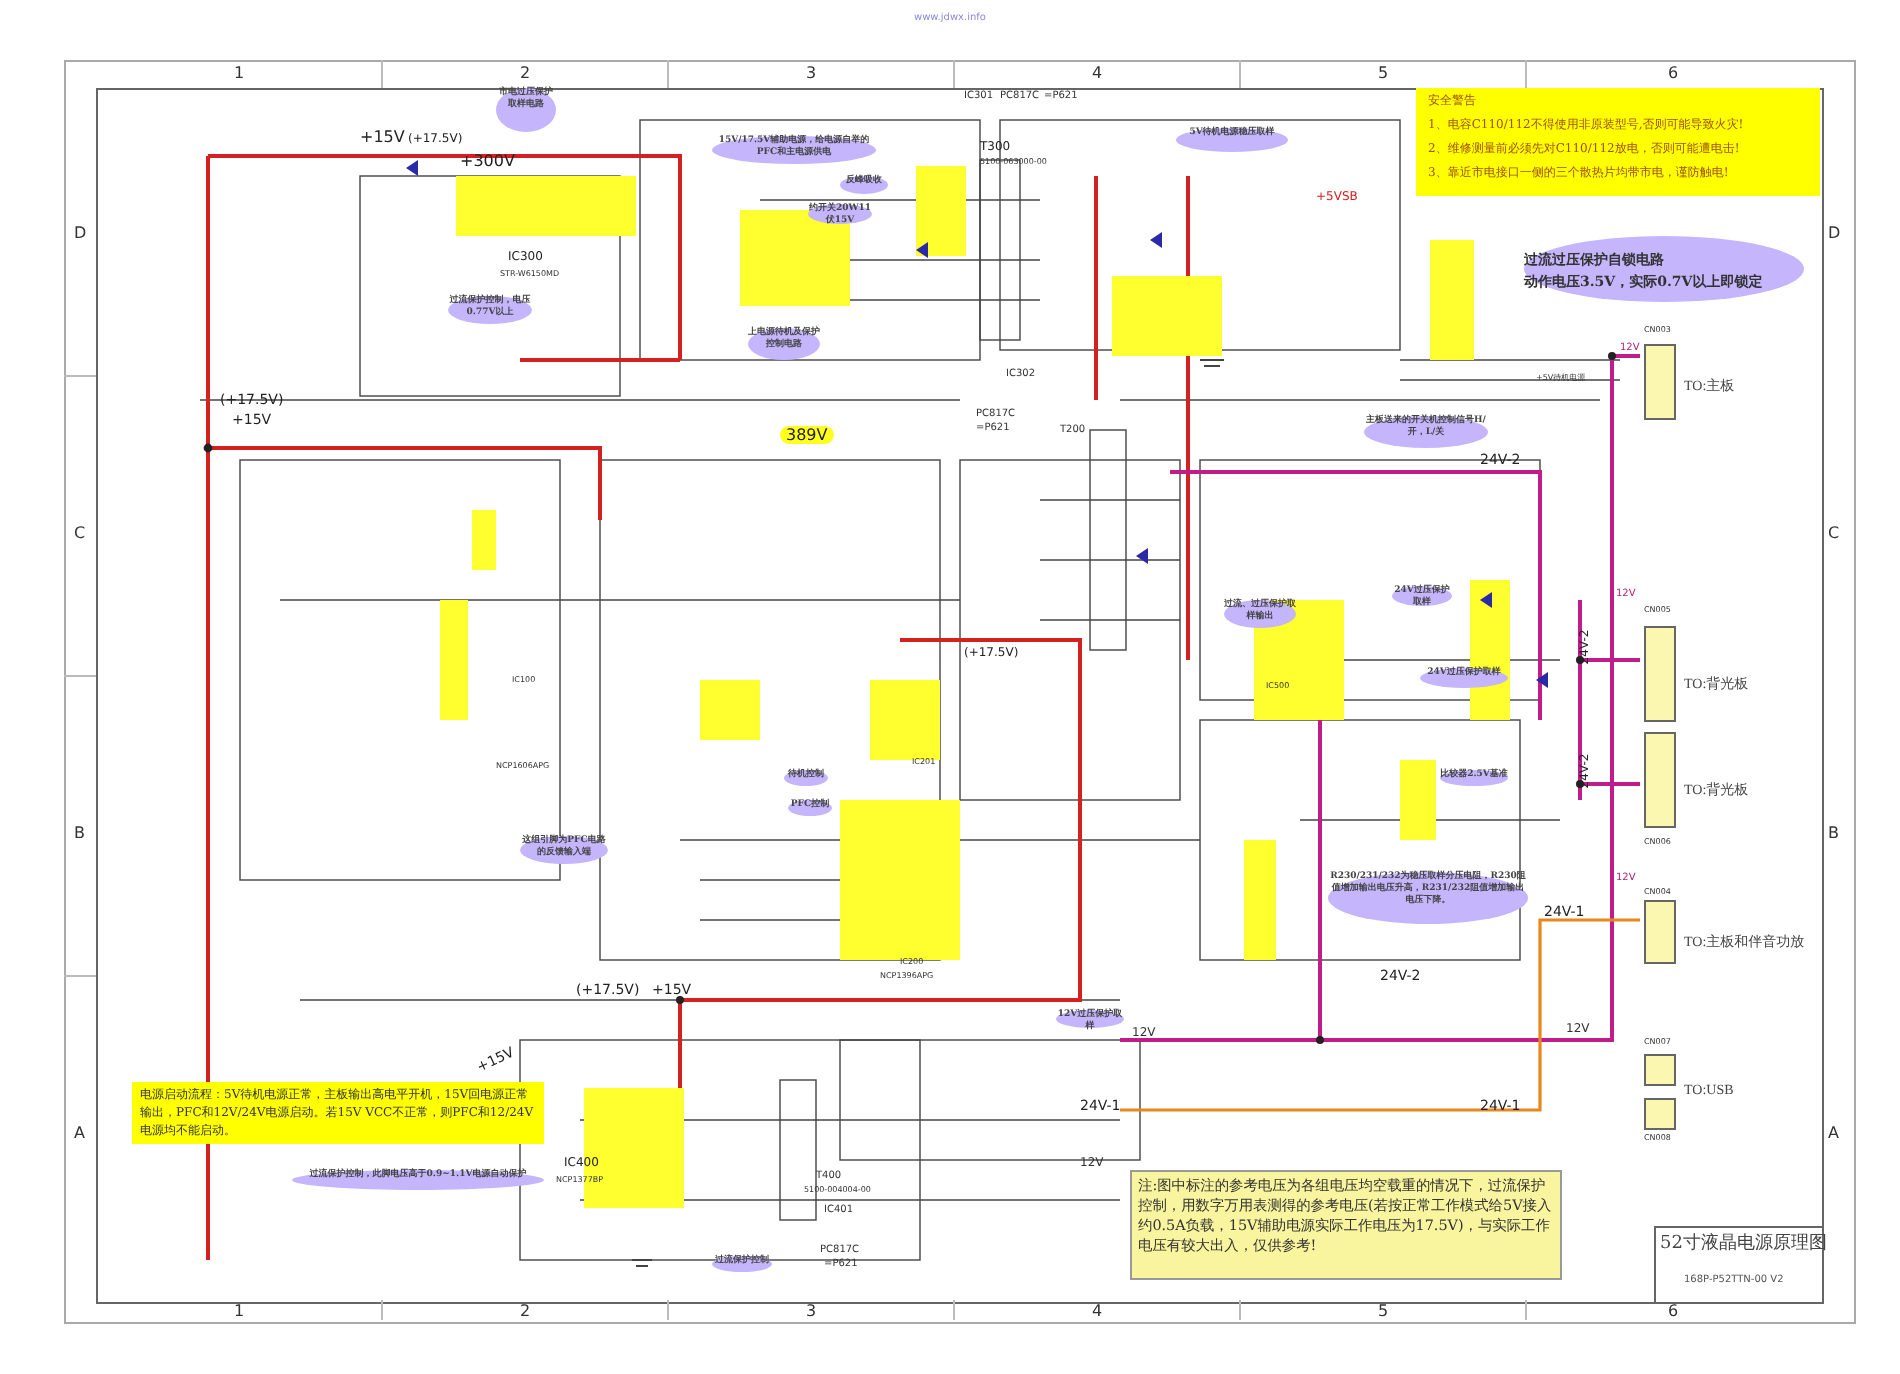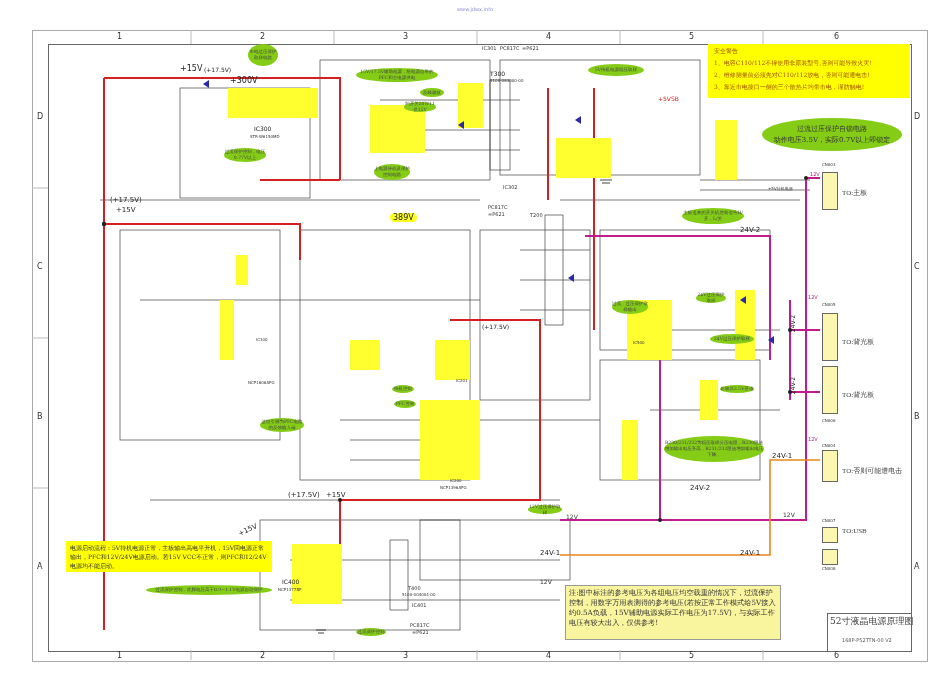--- a/index.html
+++ b/index.html
@@ -5,21 +5,21 @@
   html,body{margin:0;padding:0;background:#fff;}
   body{width:950px;height:687px;position:relative;overflow:hidden;font-family:"DejaVu Sans",sans-serif;}
   .abs{position:absolute;}
   .wm{left:0;width:950px;top:6px;text-align:center;font-size:5px;color:#8a8ad8;}
   .frame{left:32px;top:30px;width:894px;height:630px;border:1px solid #aaa;}
   .inner{left:48px;top:44px;width:862px;height:606px;border:1px solid #666;}
   .colhdr{font-size:8px;color:#333;text-align:center;}
   .rowhdr{font-size:8px;color:#333;}
   svg.sch{position:absolute;left:0;top:0;}
   .ynote{position:absolute;background:#ffff00;color:#333;font-size:6px;line-height:9px;padding:2px 4px;font-family:"DejaVu Serif",serif;}
-  .ell{position:absolute;background:#84cc16;border-radius:50%;color:#444;font-size:4.5px;text-align:center;display:flex;align-items:center;justify-content:center;line-height:6px;font-family:"DejaVu Serif",serif;}
+  .ell{position:absolute;background:#c4b5fd;border-radius:50%;color:#444;font-size:4.5px;text-align:center;display:flex;align-items:flex-start;justify-content:center;line-height:6px;font-family:"DejaVu Serif",serif;font-weight:bold;}
   .lbl{position:absolute;font-size:7px;color:#222;white-space:nowrap;}
   .vlab{position:absolute;font-size:8px;color:#222;white-space:nowrap;}
   .small{position:absolute;font-size:4px;color:#333;white-space:nowrap;}
   .tolabel{position:absolute;font-size:7px;color:#444;font-family:Liberation Serif, serif;white-space:nowrap;}
   .conn{position:absolute;background:#fbf6b0;border:1px solid #666;}
   .note-box{position:absolute;left:565px;top:585px;width:216px;height:55px;background:#f9f49e;border:1px solid #999;font-size:7.2px;line-height:10px;color:#333;padding:2px 3px;box-sizing:border-box;font-family:"DejaVu Serif",serif;}
   .title-box{position:absolute;left:827px;top:613px;width:83px;height:37px;border-left:1px solid #666;border-top:1px solid #666;}
   .title-main{position:absolute;left:830px;top:615px;font-size:9px;color:#444;font-family:"DejaVu Serif",serif;}
   .title-sub{position:absolute;left:842px;top:637px;font-size:5px;color:#555;}
   .warn{position:absolute;left:708px;top:44px;width:202px;height:54px;background:#ffff00;color:#a05000;font-size:6px;line-height:12px;padding:1px 6px;box-sizing:border-box;font-family:"DejaVu Serif",serif;}
@@ -267,25 +267,25 @@
 <div class="conn" style="left:822px;top:313px;width:14px;height:46px;"></div>
 <div class="small" style="left:822px;top:302px;">CN005</div>
 <div class="tolabel" style="left:842px;top:337px;">TO:背光板</div>
 
 <div class="conn" style="left:822px;top:366px;width:14px;height:46px;"></div>
 <div class="small" style="left:822px;top:418px;">CN006</div>
 <div class="tolabel" style="left:842px;top:390px;">TO:背光板</div>
 
 <div class="conn" style="left:822px;top:450px;width:14px;height:30px;"></div>
 <div class="small" style="left:822px;top:443px;">CN004</div>
-<div class="tolabel" style="left:842px;top:466px;">TO:否则可能遭电击</div>
+<div class="tolabel" style="left:842px;top:466px;">TO:主板和伴音功放</div>
 
 <div class="conn" style="left:822px;top:527px;width:14px;height:14px;"></div>
 <div class="small" style="left:822px;top:518px;">CN007</div>
-<div class="tolabel" style="left:842px;top:527px;">TO:USB</div>
+<div class="tolabel" style="left:842px;top:541px;">TO:USB</div>
 
 <div class="conn" style="left:822px;top:549px;width:14px;height:14px;"></div>
 <div class="small" style="left:822px;top:566px;">CN008</div>
 
 <div class="note-box">注:图中标注的参考电压为各组电压均空载重的情况下，过流保护控制，用数字万用表测得的参考电压(若按正常工作模式给5V接入约0.5A负载，15V辅助电源实际工作电压为17.5V)，与实际工作电压有较大出入，仅供参考!</div>
 
 <div class="title-box"></div>
 <div class="title-main">52寸液晶电源原理图</div>
 <div class="title-sub">168P-P52TTN-00  V2</div>
 

